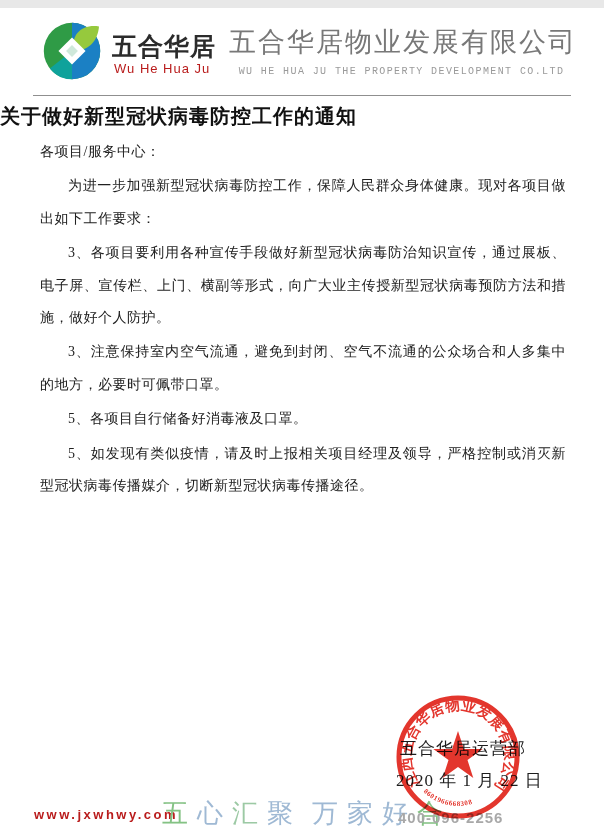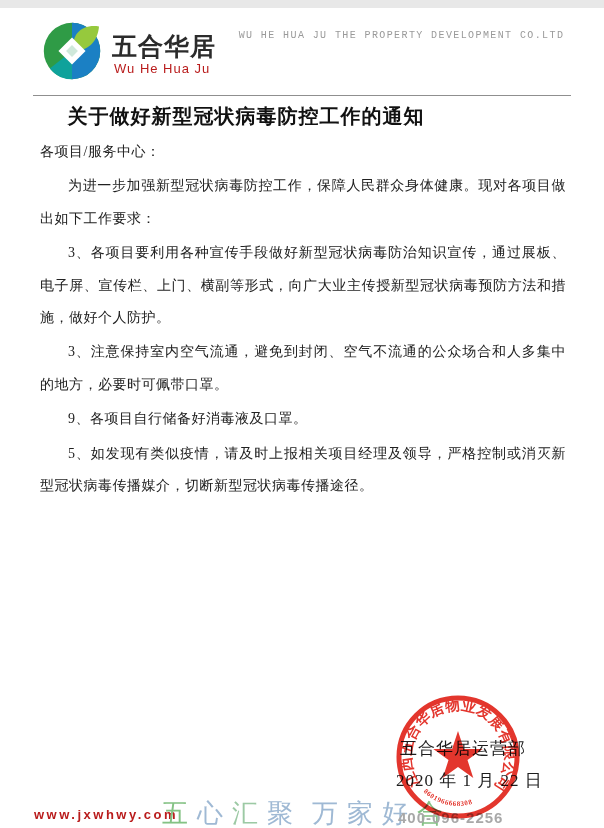--- a/index.html
+++ b/index.html
@@ -17,21 +17,21 @@
   .logo-en{position:absolute;left:72px;top:40px;font-family:"Liberation Sans",sans-serif;
     font-size:13px;color:#b91c1c;letter-spacing:1px;white-space:nowrap;}
   .company-block{position:absolute;right:30px;top:16px;width:345px;text-align:center;}
   .company-cn{font-size:27px;color:#787878;letter-spacing:2px;white-space:nowrap;
     font-family:"Liberation Serif",serif;}
   .company-en{margin-top:6px;font-family:Liberation Mono, monospace;font-size:10px;
     color:#9a9a9a;letter-spacing:1.4px;white-space:nowrap;}
   .header-rule{position:absolute;left:33px;top:87px;width:538px;height:0;
     border-top:1px solid #8f8f8f;}
   
-  .doc-title{position:absolute;left:0;top:95px;width:492px;text-align:center;
+  .doc-title{position:absolute;left:0;top:95px;width:492px;text-align:left;
     font-size:20px;font-weight:bold;color:#111;letter-spacing:1px;margin:0;}
   .content{position:absolute;left:40px;top:128px;width:526px;
     font-size:14px;line-height:32.4px;letter-spacing:0.5px;
     text-align:justify;word-break:break-all;}
   .content p{margin:0 0 2px 0;text-indent:2em;}
   .content p.no-indent{text-indent:0;}
   
   .sig-dept{position:absolute;left:400px;top:729px;font-size:17px;letter-spacing:1px;
     color:#1d1d1d;white-space:nowrap;}
   .sig-date{position:absolute;left:396px;top:761px;font-size:17px;letter-spacing:1px;
@@ -62,33 +62,34 @@
         <path d="M50,3 A47,47 0 1 1 50,97 Z" fill="#1b80c4"></path>
         <path d="M50,97 A47,47 0 0 1 13,79 L50,50 Z" fill="#0fa29b"></path>
         <path d="M52,49 C49,22 66,5 95,9 C93,33 77,51 52,49 Z" fill="#96c93d"></path>
         <rect x="34" y="34" width="32" height="32" transform="rotate(45 50 50)" fill="#ffffff"></rect>
         <rect x="43" y="43" width="14" height="14" transform="rotate(45 50 50)" fill="#cfe8da"></rect>
       </svg>
       <div class="logo-cn">五合华居</div>
       <div class="logo-en">Wu He Hua Ju</div>
     </div>
     <div class="company-block">
+      <div class="company-cn">五合华居物业发展有限公司</div>
       <div class="company-en">WU HE HUA JU THE PROPERTY DEVELOPMENT CO.LTD</div>
     </div>
   </div>
   <div class="header-rule"></div>
 
   <h1 class="doc-title">关于做好新型冠状病毒防控工作的通知</h1>
 
   <div class="content">
     <p class="no-indent">各项目/服务中心：</p>
     <p>为进一步加强新型冠状病毒防控工作，保障人民群众身体健康。现对各项目做出如下工作要求：</p>
     <p>3、各项目要利用各种宣传手段做好新型冠状病毒防治知识宣传，通过展板、电子屏、宣传栏、上门、横副等形式，向广大业主传授新型冠状病毒预防方法和措施，做好个人防护。</p>
     <p>3、注意保持室内空气流通，避免到封闭、空气不流通的公众场合和人多集中的地方，必要时可佩带口罩。</p>
-    <p>9、各项目自行储备好消毒液及口罩。</p>
+    <p>5、各项目自行储备好消毒液及口罩。</p>
     <p>5、如发现有类似疫情，请及时上报相关项目经理及领导，严格控制或消灭新型冠状病毒传播媒介，切断新型冠状病毒传播途径。</p>
   </div>
 
   <div class="sig-dept">五合华居运营部</div>
   <div class="sig-date">2020 年 1 月 22 日</div>
 
   <div class="site">www.jxwhwy.com</div>
   <div class="slogan slogan1">
     <span style="color: rgb(132, 194, 132);">五</span><span style="color: rgb(159, 185, 212);">心</span><span style="color: rgb(156, 201, 164);">汇</span><span style="color: rgb(159, 185, 212);">聚</span>
   </div>

